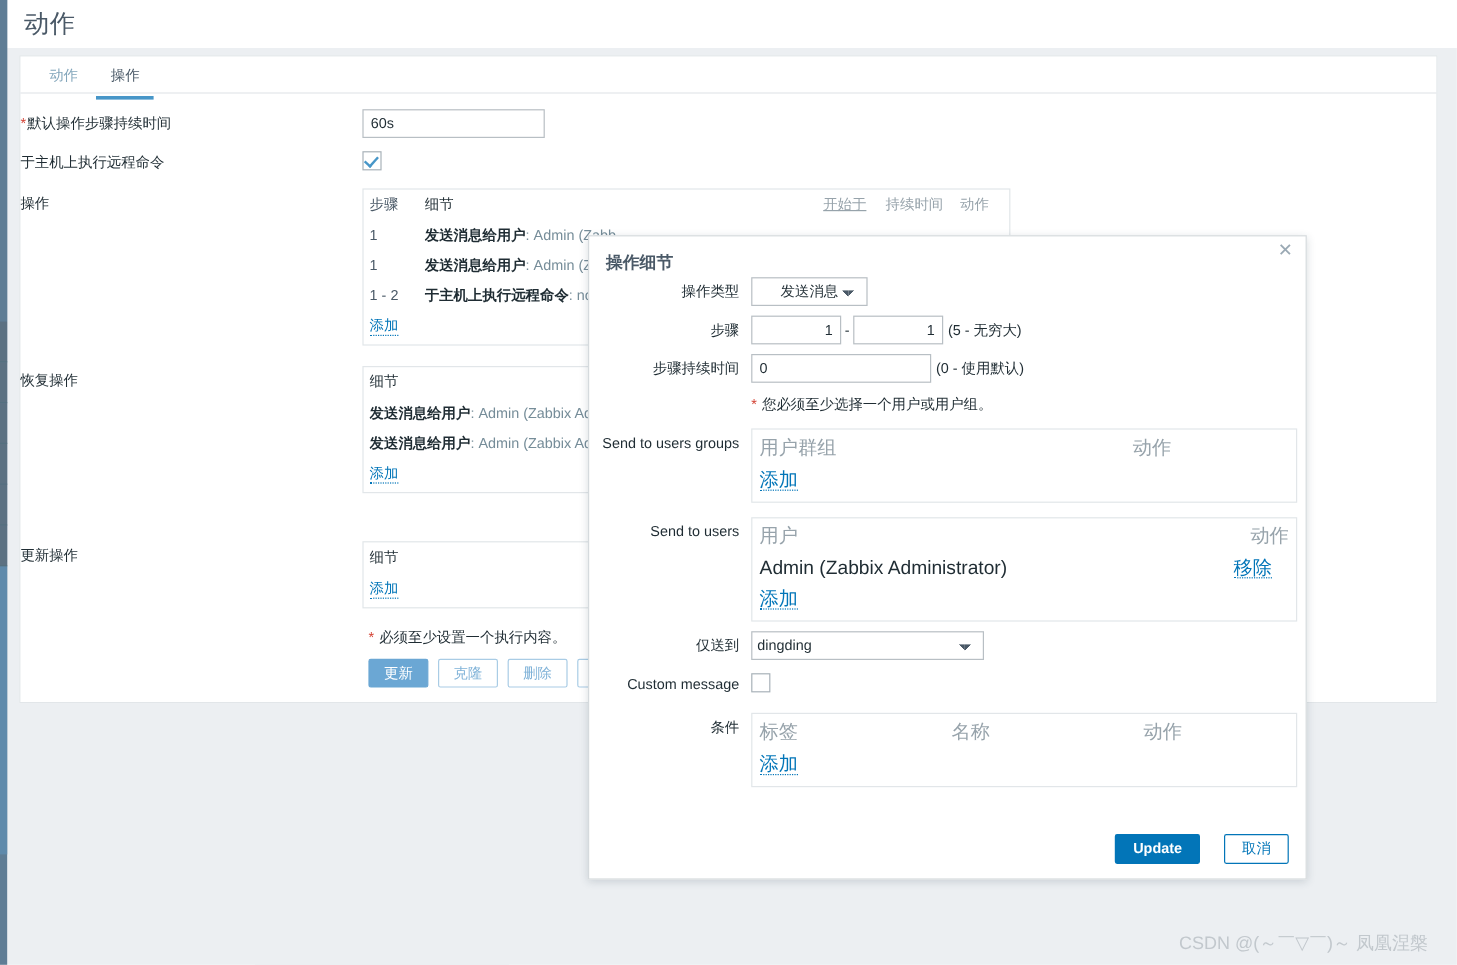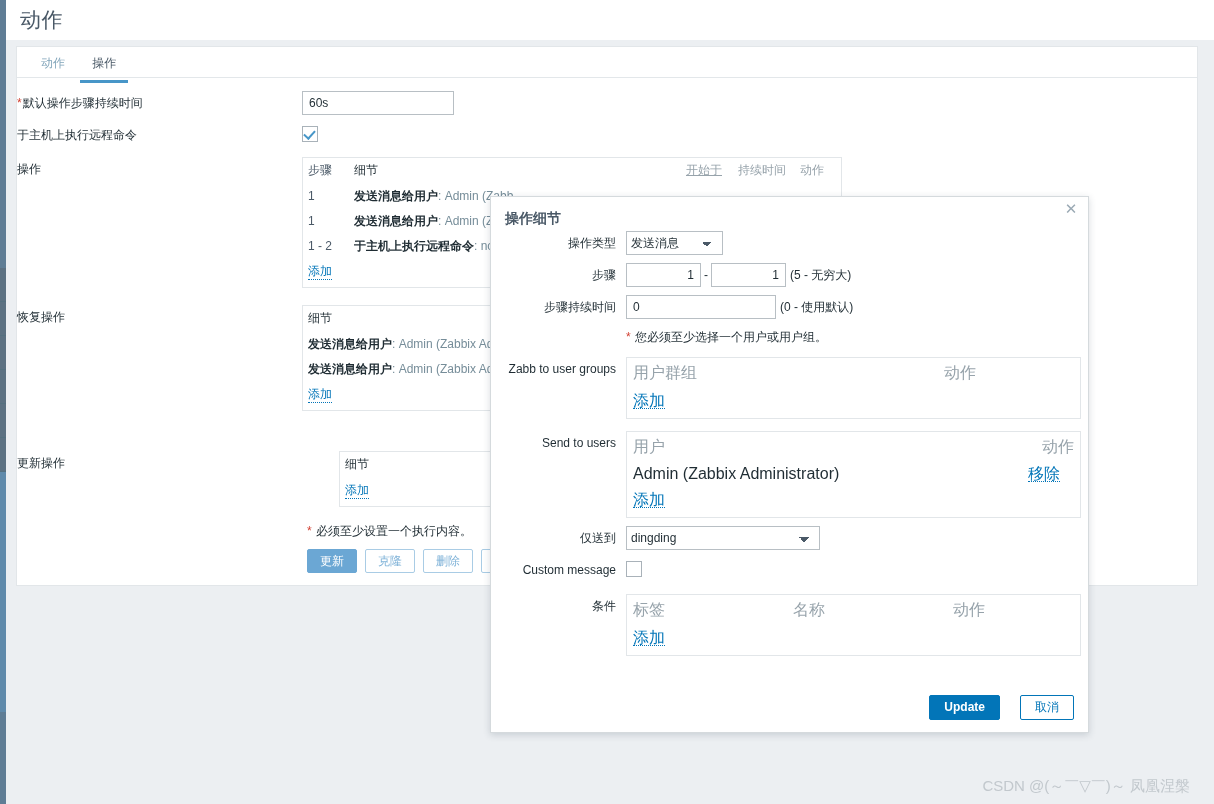--- a/index.html
+++ b/index.html
@@ -351,21 +351,21 @@
       </div>
       <div class="trow">
         <span class="c-detail"><b>发送消息给用户</b><span class="muted">: Admin (Zabbix Adm</span></span>
       </div>
       <div class="addr addwrap">
         <span class="linkadd">添加</span>
       </div>
     </div>
   </div>
 
-  <div class="frow" style="left:0; top:404px;gap:37px;">
+  <div class="frow" style="left:0; top:404px;">
     <div class="flabel">更新操作</div>
     <div class="dtable" style="width:540px;">
       <div class="thead">
         <span class="c-detail">细节</span>
       </div>
       <div class="addr addwrap">
         <span class="linkadd">添加</span>
       </div>
     </div>
   </div>
@@ -385,21 +385,21 @@
 
 <div id="modal">
   <div id="modal-title">操作细节</div>
   <div id="modal-close">✕</div>
 
   <div id="modal-body">
 
     <div class="mrow">
       <div class="mlabel">操作类型</div>
       <div class="mfield">
-        <select class="zsel" style="width:97px;">
+        <select class="zsel" style="width:97px;text-align:center;">
           <option>发送消息</option>
         </select>
       </div>
     </div>
 
     <div class="mrow">
       <div class="mlabel">步骤</div>
       <div class="mfield" style="display:flex; align-items:center;">
         <input type="text" class="tinput numinput" value="1" style="">
         <span style="margin:0 3px;">-</span>
@@ -418,21 +418,21 @@
 
     <div class="mrow" style="margin-bottom:10px;">
       <div class="mlabel"></div>
       <div class="mfield reqnote" style="line-height:20px;">
         <span class="req">*</span>
         <span>您必须至少选择一个用户或用户组。</span>
       </div>
     </div>
 
     <div class="mrow" style="margin-bottom:12px;">
-      <div class="mlabel">Zabb to user groups</div>
+      <div class="mlabel">Send to users groups</div>
       <div class="mfield">
         <div class="mtable">
           <div class="hr">
             <span class="col-grow">用户群组</span>
             <span class="col-act2">动作</span>
           </div>
           <div class="addr">
             <span class="linkadd">添加</span>
           </div>
         </div>

